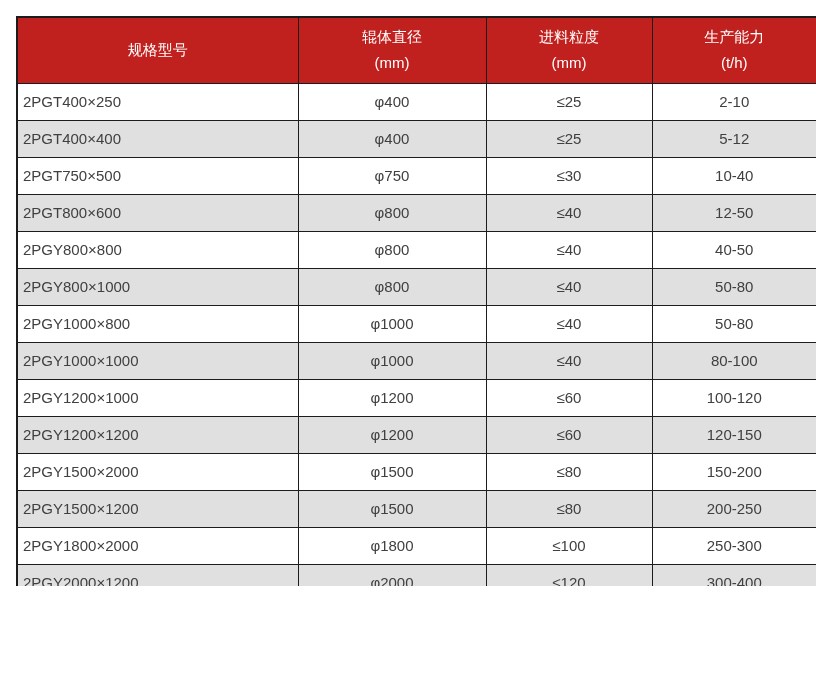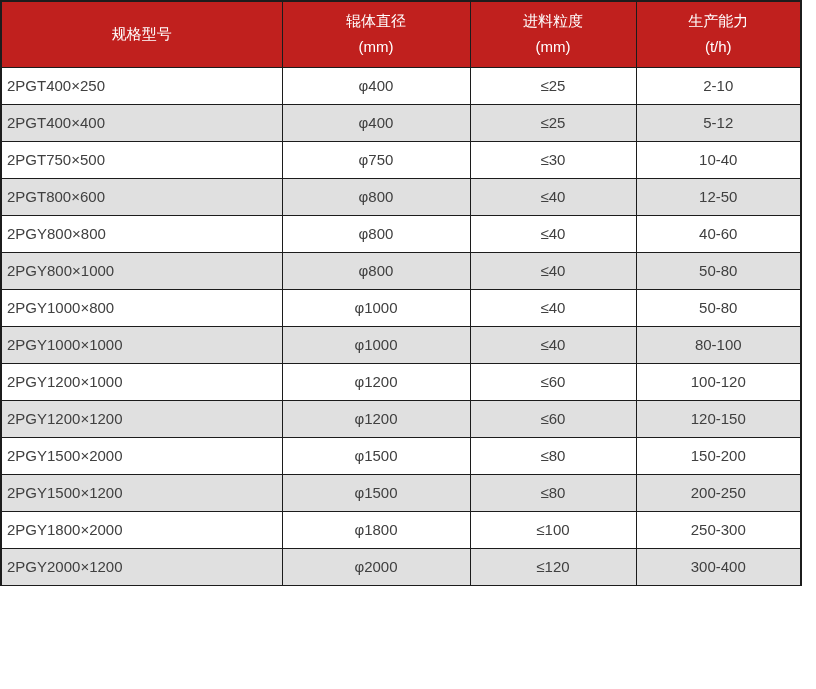--- a/index.html
+++ b/index.html
@@ -13,21 +13,21 @@
   * { box-sizing: border-box; }
   html, body {
     margin: 0;
     padding: 0;
     background: #ffffff;
     font-family: "Liberation Sans", "DejaVu Sans", sans-serif;
   }
   .page {
     width: 816px;
     height: 586px;
-    padding: 0;
+    padding: 16px;
   }
   table.spec-table {
     border-collapse: collapse;
     table-layout: fixed;
     width: 800px;
     border: 2px solid var(--border);
   }
   th, td {
     border: 1px solid var(--border);
     font-size: 15px;
@@ -121,21 +121,21 @@
         <tr>
           <td>2PGT800×600</td>
           <td>φ800</td>
           <td>≤40</td>
           <td>12-50</td>
         </tr>
         <tr>
           <td>2PGY800×800</td>
           <td>φ800</td>
           <td>≤40</td>
-          <td>40-60</td>
+          <td>40-50</td>
         </tr>
         <tr>
           <td>2PGY800×1000</td>
           <td>φ800</td>
           <td>≤40</td>
           <td>50-80</td>
         </tr>
         <tr>
           <td>2PGY1000×800</td>
           <td>φ1000</td>

